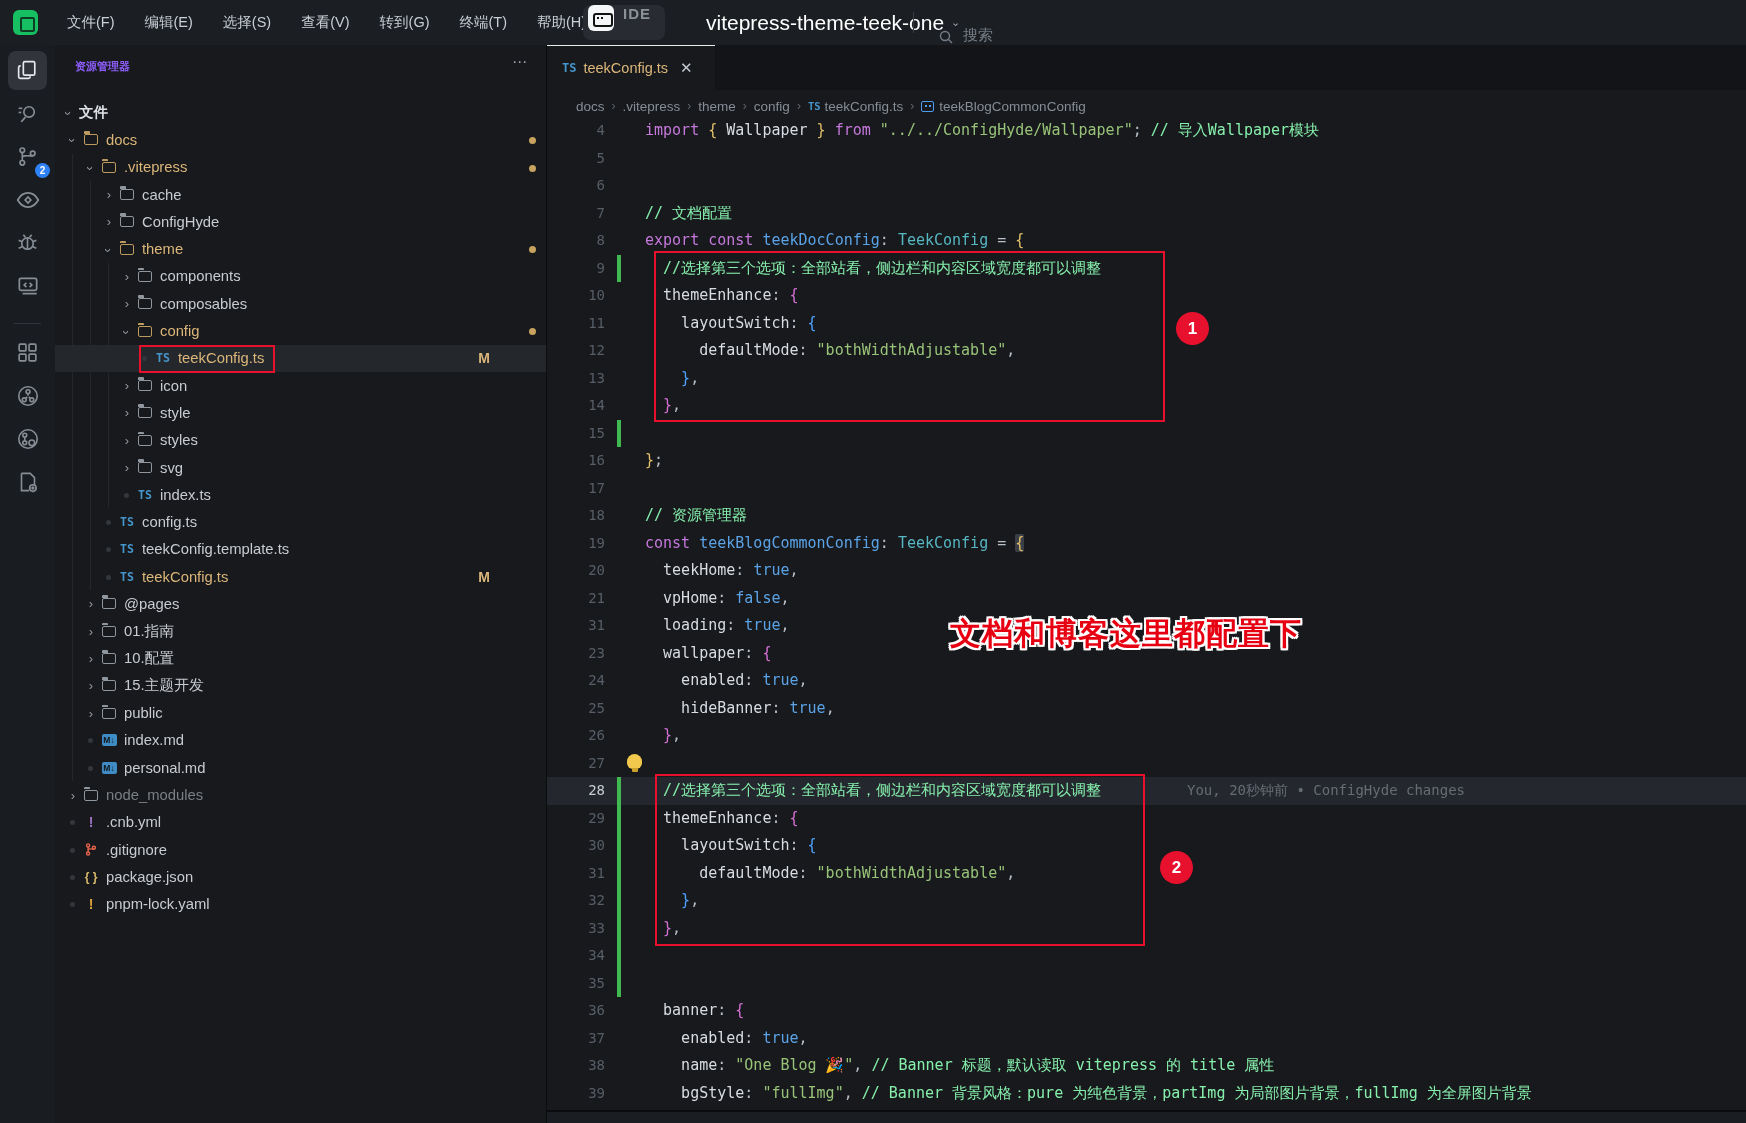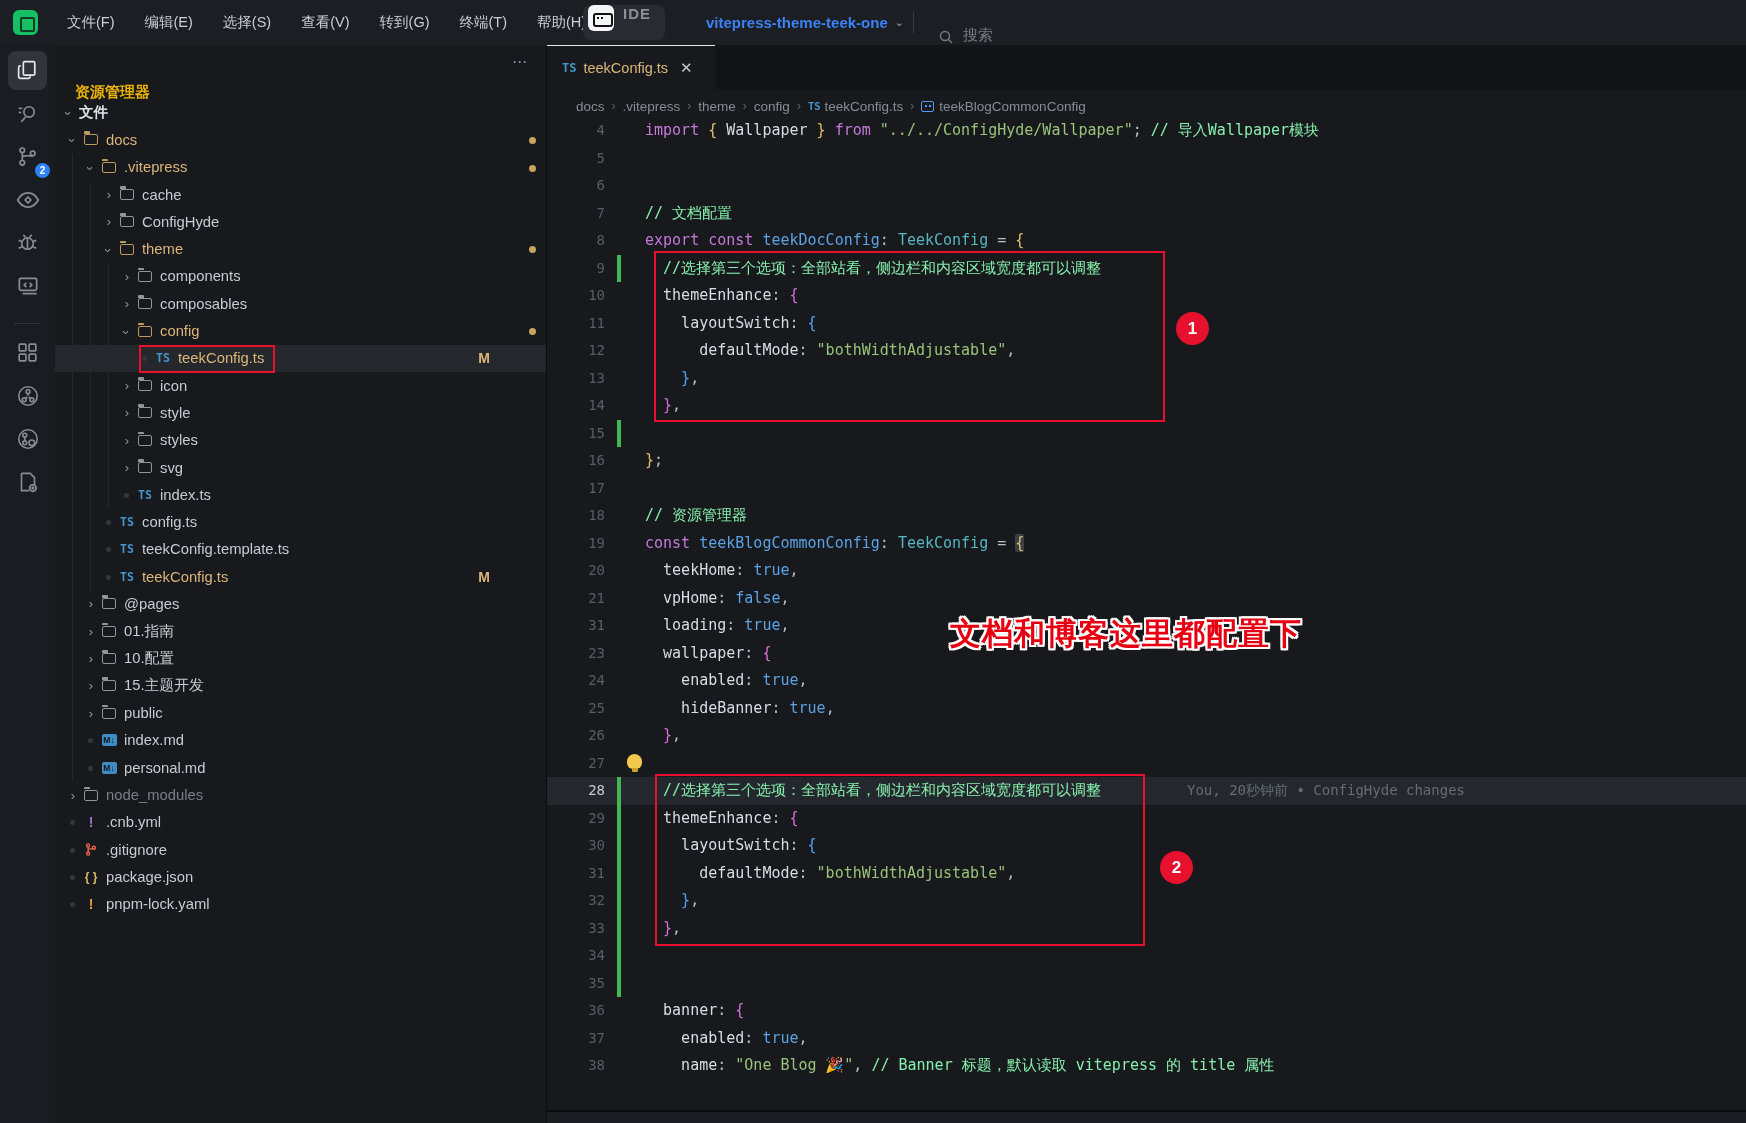--- a/index.html
+++ b/index.html
@@ -18,41 +18,41 @@
   .menu-item { padding:0 15px; font-size:14.5px; color:#c9ced6; height:45px; line-height:45px; cursor:default;text-align:right; }
   #ide-pill { position:absolute; left:583px; top:5px; height:35px; background:#282c32; border-radius:8px;
     display:flex; align-items:flex-start; padding:0 14px 0 5px; }
   #ide-logo { width:26px; height:26px; background:#f5f6f7; border-radius:6px; position:relative; margin-right:9px; }
   #ide-logo::after { content:""; position:absolute; left:5px; top:8px; width:16px; height:10px;
     border:2px solid #111; border-radius:3px; }
   #ide-logo::before { content:""; position:absolute; left:9px; top:12px; width:2px; height:2px;
     background:#111; box-shadow:4px 0 0 #111; z-index:2; }
   #ide-label { font-size:15px; font-weight:bold; color:#8b9199; letter-spacing:1px; }
   #project-switcher { position:absolute; left:706px; top:0; height:45px; display:flex; align-items:center; }
-  #project-name { font-size:15px; font-weight:700; color:#3b82f6; }
+  #project-name { font-size:21px; font-weight:400; color:#ffffff; }
   #project-caret { color:#9aa1a9; font-size:11px; margin-left:7px; }
   #topbar-divider { position:absolute; left:913px; top:12px; width:1px; height:21px; background:#3a3e44; }
   #global-search { position:absolute; left:938px; top:0; height:45px; display:flex; align-items:flex-end; }
   #global-search svg { margin-right:9px; }
   #global-search span { font-size:15px; color:#757c85; }
 
   
   #activitybar { position:absolute; left:0; top:45px; width:55px; height:1078px; background:#191c20; }
   .act-item { position:absolute; left:8px; width:39px; height:39px; display:flex; align-items:center;
     justify-content:center; border-radius:8px; }
   .act-item.active { background:#31353b; }
   .act-divider { position:absolute; left:14px; width:27px; height:1px; background:#32363c; }
   .act-badge { position:absolute; right:-3px; bottom:-2px; min-width:15px; height:15px; background:#2f81f7;
     border-radius:8px; color:#fff; font-size:10px; font-weight:bold; text-align:center; line-height:15px; }
 
   
   #sidebar { position:absolute; left:55px; top:45px; width:492px; height:1078px; background:#17191c;
     border-right:1px solid #0b0c0e; }
   #sidebar-header { position:absolute; left:0; top:0; width:100%; height:45px; }
-  #sidebar-title { position:absolute; left:20px; top:14px; font-size:15px; font-weight:bold; color:#eab308;margin-top:24px; }
+  #sidebar-title { position:absolute; left:20px; top:14px; font-size:11px; font-weight:bold; color:#8b5cf6; }
   #sidebar-more { position:absolute; right:18px; top:8px; font-size:15px; color:#9aa1a9; letter-spacing:1px; }
   #tree { position:absolute; left:0; top:54px; width:100%; }
   .tree-row { position:relative; height:27.3px; display:flex; align-items:center; font-size:14.8px;
     color:#c8ccd2; white-space:nowrap; }
   .tree-row.selected { background:#24282d; }
   .tree-row .chev { width:16px; font-size:13px; color:#9298a0; display:inline-block; text-align:center;
     transform-origin:45% 50%; flex:none; }
   .tree-row .chev.open { transform:rotate(90deg); }
   .tree-row .filedot { width:16px; flex:none; position:relative; }
   .tree-row .filedot::after { content:""; position:absolute; left:5px; top:-2px; width:5px; height:5px;
@@ -705,20 +705,24 @@
             <span class="codetext"><span class="tk-pr">  banner</span><span class="tk-pu">: </span><span class="tk-b2">{</span></span>
           </div>
           <div class="code-row">
             <span class="ln">37</span>
             <span class="codetext"><span class="tk-pr">    enabled</span><span class="tk-pu">: </span><span class="tk-bo">true</span><span class="tk-pu">,</span></span>
           </div>
           <div class="code-row">
             <span class="ln">38</span>
             <span class="codetext"><span class="tk-pr">    name</span><span class="tk-pu">: </span><span class="tk-st">"One Blog 🎉"</span><span class="tk-pu">, </span><span class="tk-cm">// Banner 标题，默认读取 vitepress 的 title 属性</span></span>
           </div>
+          <div class="code-row">
+            <span class="ln">39</span>
+            <span class="codetext"><span class="tk-pr">    bgStyle</span><span class="tk-pu">: </span><span class="tk-st">"fullImg"</span><span class="tk-pu">, </span><span class="tk-cm">// Banner 背景风格：pure 为纯色背景，partImg 为局部图片背景，fullImg 为全屏图片背景</span></span>
+          </div>
         </div>
     </div>
 
     <div id="anno-box-1" class="anno-box"></div>
     <div id="anno-box-2" class="anno-box"></div>
     <div id="anno-circle-1" class="anno-circle">1</div>
     <div id="anno-circle-2" class="anno-circle">2</div>
     <div id="anno-note">文档和博客这里都配置下</div>
     <div id="lightbulb"></div>
     <div id="editor-bottom-strip"></div>

